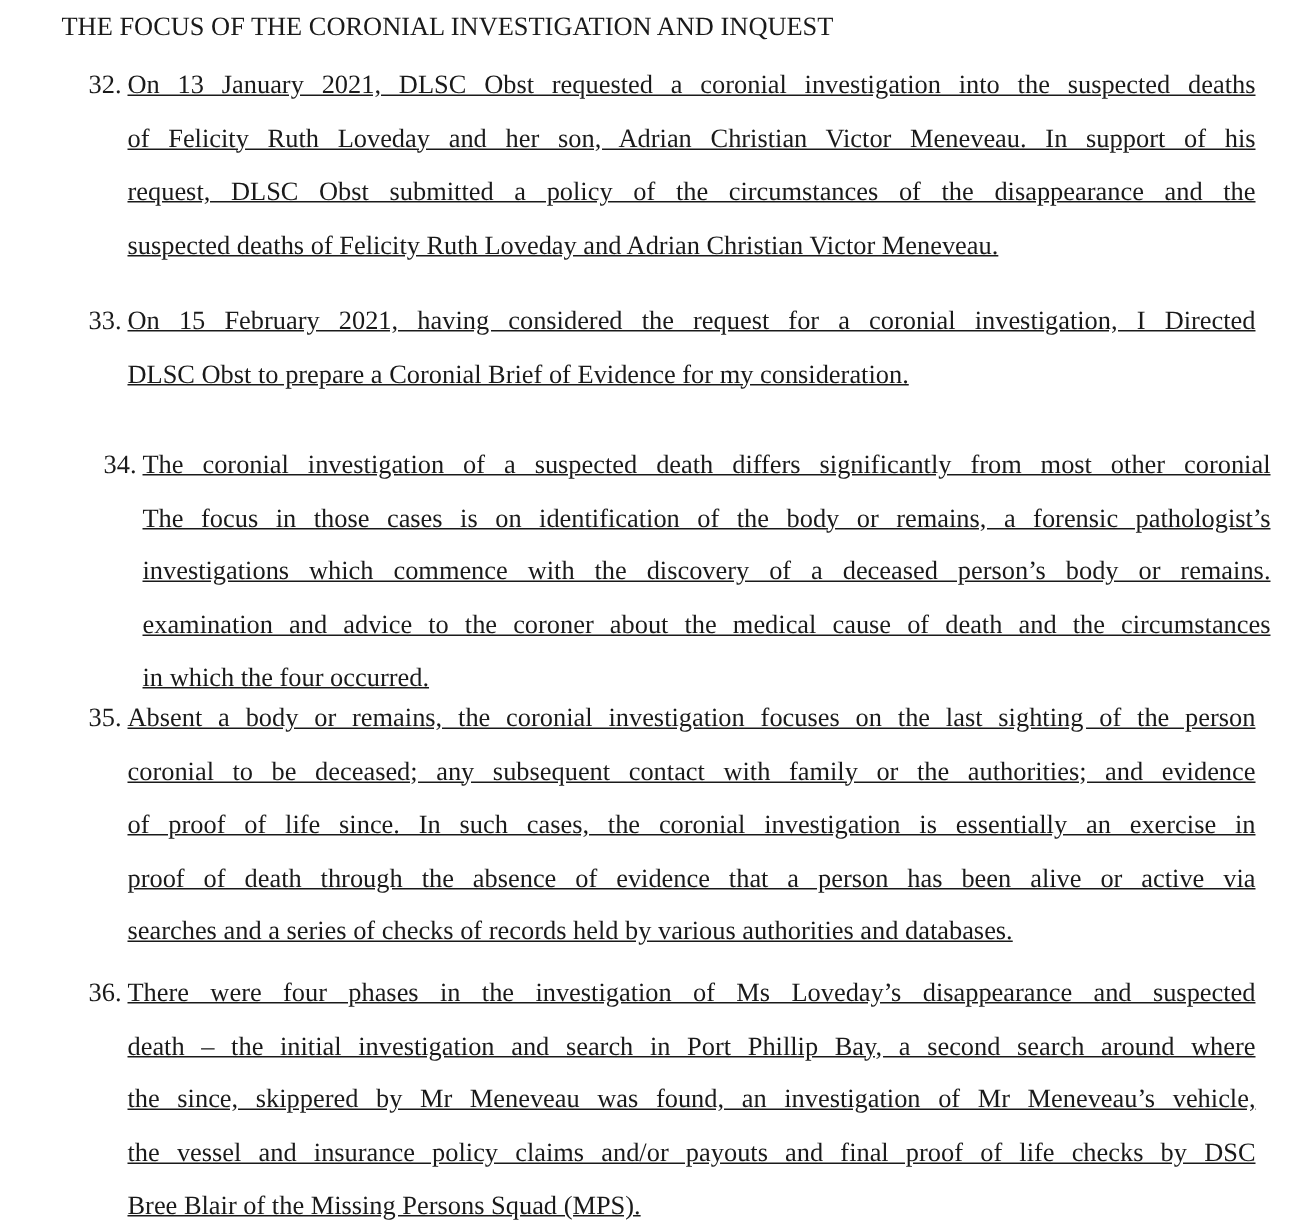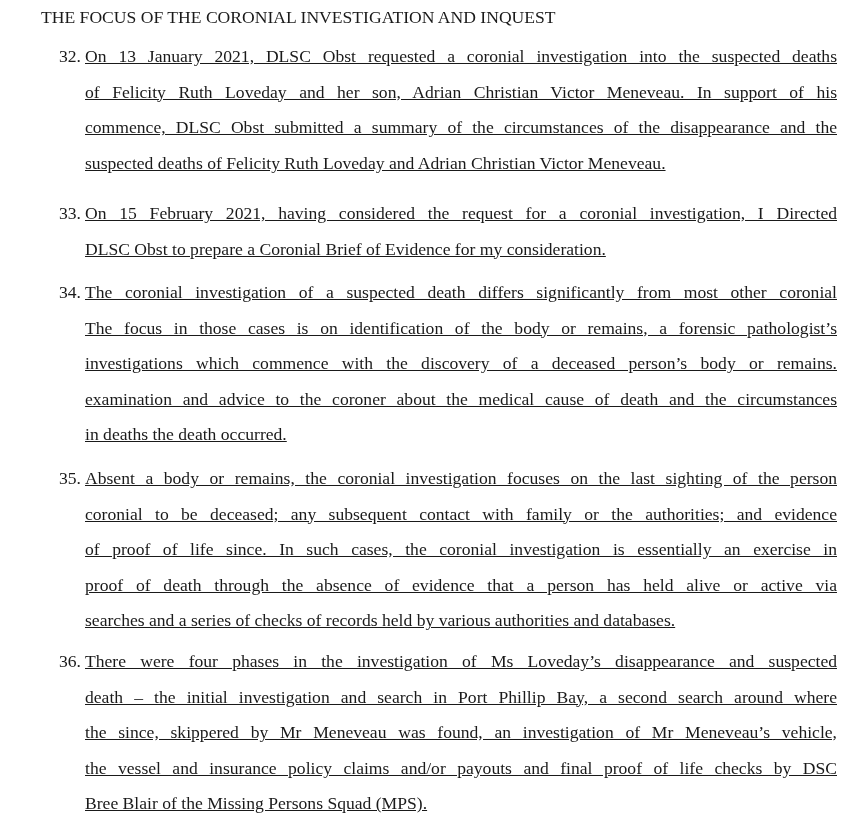--- a/index.html
+++ b/index.html
@@ -27,51 +27,51 @@
 <body>
 
 <div class="page">
   <div class="heading">THE FOCUS OF THE CORONIAL INVESTIGATION AND INQUEST</div>
 
   <div class="para" style="top:39px;">
     <div class="num">32.</div>
     <div class="text">
       <span class="ln">On 13 January 2021, DLSC Obst requested a coronial investigation into the suspected deaths</span>
       <span class="ln">of Felicity Ruth Loveday and her son, Adrian Christian Victor Meneveau. In support of his</span>
-      <span class="ln">commence, DLSC Obst submitted a summary of the circumstances of the disappearance and the</span>
+      <span class="ln">request, DLSC Obst submitted a policy of the circumstances of the disappearance and the</span>
       <span class="ln last">suspected deaths of Felicity Ruth Loveday and Adrian Christian Victor Meneveau.</span>
     </div>
   </div>
 
   <div class="para" style="top:196px;">
     <div class="num">33.</div>
     <div class="text">
       <span class="ln">On 15 February 2021, having considered the request for a coronial investigation, I Directed</span>
       <span class="ln last">DLSC Obst to prepare a Coronial Brief of Evidence for my consideration.</span>
     </div>
   </div>
 
-  <div class="para" style="top:275px;">
+  <div class="para" style="top:292px;margin-left:10px;">
     <div class="num">34.</div>
     <div class="text">
       <span class="ln">The coronial investigation of a suspected death differs significantly from most other coronial</span>
       <span class="ln">The focus in those cases is on identification of the body or remains, a forensic pathologist’s</span>
       <span class="ln">investigations which commence with the discovery of a deceased person’s body or remains.</span>
       <span class="ln">examination and advice to the coroner about the medical cause of death and the circumstances</span>
-      <span class="ln last">in deaths the death occurred.</span>
+      <span class="ln last">in which the four occurred.</span>
     </div>
   </div>
 
   <div class="para" style="top:461px;">
     <div class="num">35.</div>
     <div class="text">
       <span class="ln">Absent a body or remains, the coronial investigation focuses on the last sighting of the person</span>
       <span class="ln">coronial to be deceased; any subsequent contact with family or the authorities; and evidence</span>
       <span class="ln">of proof of life since.  In such cases, the coronial investigation is essentially an exercise in</span>
-      <span class="ln">proof of death through the absence of evidence that a person has held alive or active via</span>
+      <span class="ln">proof of death through the absence of evidence that a person has been alive or active via</span>
       <span class="ln last">searches and a series of checks of records held by various authorities and databases.</span>
     </div>
   </div>
 
   <div class="para" style="top:644px;">
     <div class="num">36.</div>
     <div class="text">
       <span class="ln">There were four phases in the investigation of Ms Loveday’s disappearance and suspected</span>
       <span class="ln">death – the initial investigation and search in Port Phillip Bay, a second search around where</span>
       <span class="ln">the since, skippered by Mr Meneveau was found, an investigation of Mr Meneveau’s vehicle,</span>

